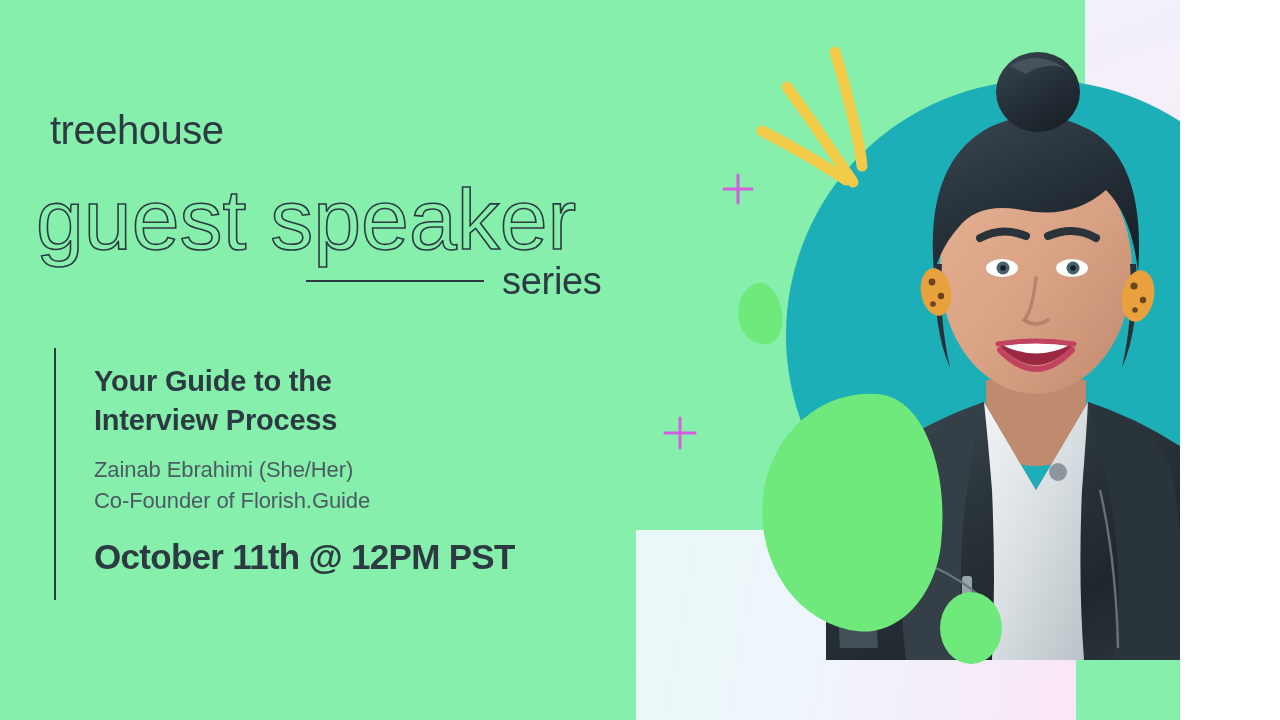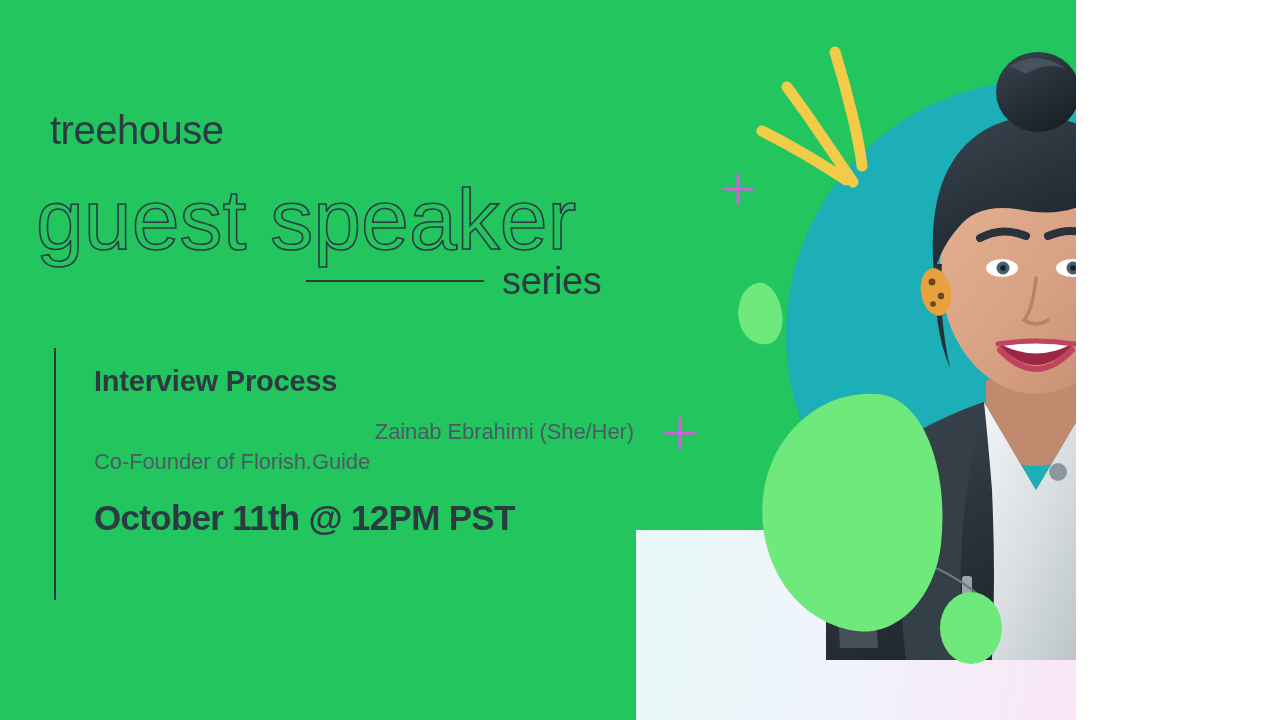--- a/index.html
+++ b/index.html
@@ -2,22 +2,22 @@
 <html><head>
 <meta charset="utf-8">
 <title>Treehouse Guest Speaker Series</title>
 <style>
   * { margin:0; padding:0; box-sizing:border-box; }
   html,body { width:1280px; height:720px; overflow:hidden; background:#ffffff; }
   body { font-family:"Liberation Sans", sans-serif; }
 
   .poster {
     position:relative;
-    width:1076px; height:720px;
-    background:#22c55e;
+    width:1180px; height:720px;
+    background:#86efac;
     overflow:hidden;
   }
 
   
   .panel-topright {
     position:absolute; left:1085px; top:0; width:195px; height:350px;
     background:linear-gradient(160deg,#f2f0fb 0%, #f6eef8 45%, #fbe9f4 100%);
   }
   .panel-bottom {
     position:absolute; left:636px; top:530px; width:440px; height:190px;
@@ -100,21 +100,21 @@
   }
   .info-title {
     font-size:29px; font-weight:600; color:#2c3a42;
     line-height:1.33; letter-spacing:-0.2px;
     margin-top:14px;
   }
   .info-speaker, .info-role {
     font-size:22px; font-weight:400; color:#4b5a63;
     line-height:1.4; letter-spacing:-0.1px;
   }
-  .info-speaker { margin-top:16px;text-align:right; }
+  .info-speaker { margin-top:16px; }
   .info-date {
     font-size:35px; font-weight:700; color:#2c3a42;
     letter-spacing:-0.7px; margin-top:20px;
   }
 </style>
 </head>
 <body>
 
 <div class="poster">
 
@@ -249,20 +249,21 @@
 
   <div class="headline-outline">guest speaker</div>
 
   <div class="series-row">
     <span class="series-rule"></span>
     <span class="series-word">series</span>
   </div>
 
   <div class="info-block">
     <div class="info-title">
+      <div>Your Guide to the</div>
       <div>Interview Process</div>
     </div>
     <div class="info-speaker">Zainab Ebrahimi (She/Her)</div>
     <div class="info-role">Co-Founder of Florish.Guide</div>
     <div class="info-date">October 11th @ 12PM PST</div>
   </div>
 
 </div>
 
 </body></html>

